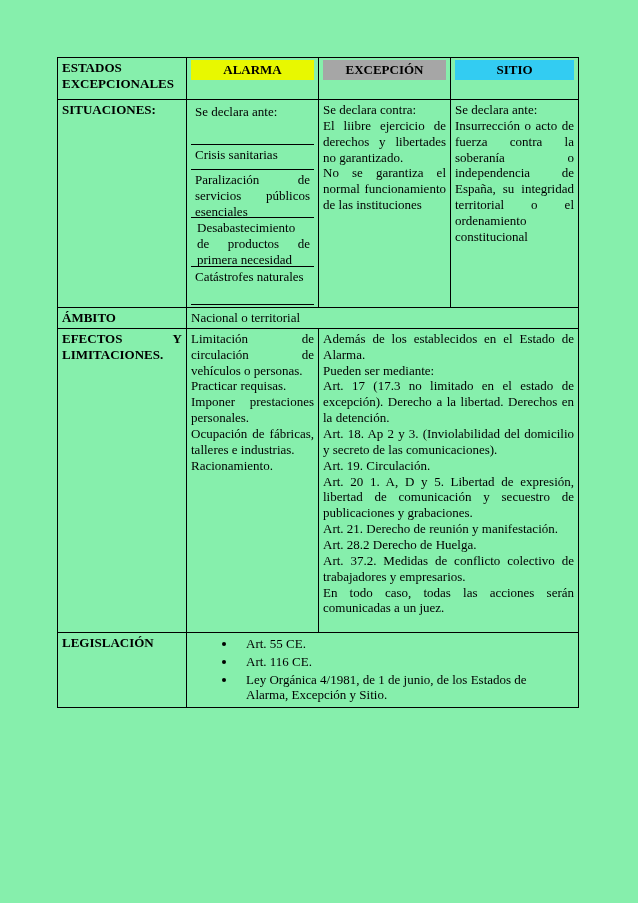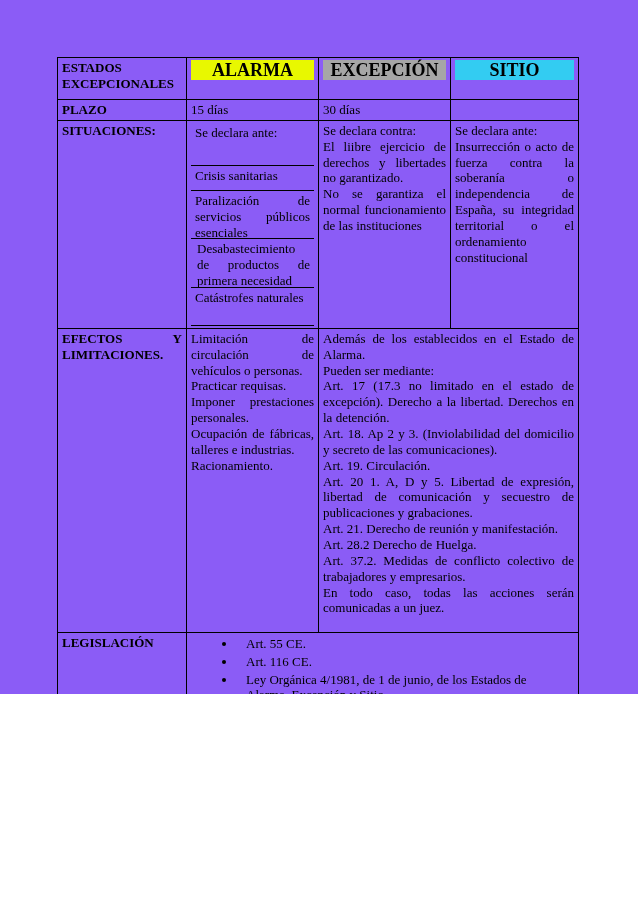--- a/index.html
+++ b/index.html
@@ -5,22 +5,22 @@
   * { box-sizing: border-box; }
   html, body { margin: 0; padding: 0; }
   body {
     width: 638px; height: 903px;
     background: #ffffff;
     font-family: "Liberation Serif", "DejaVu Serif", serif;
     color: #000000;
   }
   .page {
     position: relative;
-    width: 638px; height: 694px;
-    background: #8b5cf6;
+    width: 638px; height: 903px;
+    background: #86efac;
     overflow: hidden;
   }
   table.exceptional {
     position: absolute;
     left: 57px; top: 57px;
     width: 521px;
     border-collapse: collapse;
     table-layout: fixed;
   }
   table.exceptional td {
@@ -37,21 +37,21 @@
     text-align: center;
     font-weight: bold;
     padding: 3px 1px;
   }
   td.hl-cell { padding: 3px 5px; }
   .hl {
     height: 20px;
     line-height: 20px;
     text-align: center;
     font-weight: bold;
-    font-size: 18px;
+    font-size: 13px;
   }
   .hl-alarma   { background: #E8F800; }
   .hl-excepcion{ background: #A6A6A6; }
   .hl-sitio    { background: #33CCF2; }
 
   tr.r-head { height: 42px; }
   tr.r-decl { height: 63px; }
   tr.r-cont { height: 33px; }
   tr.r-plazo{ height: 20px; }
   tr.r-sit  { height: 205px; }
@@ -106,26 +106,20 @@
       <td class="hl-cell">
         <div class="hl hl-excepcion">EXCEPCIÓN</div>
       </td>
       <td class="hl-cell">
         <div class="hl hl-sitio">SITIO</div>
       </td>
     </tr>
 
 
 
-    <tr class="r-plazo">
-      <td class="label">PLAZO</td>
-      <td>15 días</td>
-      <td>30 días</td>
-      <td></td>
-    </tr>
 
     <tr class="r-sit">
       <td class="label">SITUACIONES:</td>
       <td class="subcell-host">
         <div class="subcell sc-0">Se declara ante:</div>
         <div class="subcell sc-1">Crisis sanitarias</div>
         <div class="subcell sc-2">Paralización de servicios públicos esenciales</div>
         <div class="subcell sc-3">Desabastecimiento de productos de primera necesidad</div>
         <div class="subcell sc-4">Catástrofes naturales</div>
       </td>
@@ -133,20 +127,24 @@
         <div class="para">Se declara contra:</div>
         <div class="para">El liibre ejercicio de derechos y libertades no garantizado.</div>
         <div class="para">No se garantiza el normal funcionamiento de las instituciones</div>
       </td>
       <td>
         <div class="para">Se declara ante:</div>
         <div class="para">Insurrección o acto de fuerza contra la soberanía o independencia de España, su integridad territorial o el ordenamiento constitucional</div>
       </td>
     </tr>
 
+    <tr class="r-amb">
+      <td class="label">ÁMBITO</td>
+      <td colspan="3" class="center-cell">Nacional o territorial</td>
+    </tr>
 
     <tr class="r-efec">
       <td class="label">EFECTOS Y LIMITACIONES.</td>
       <td>
         <div class="para">Limitación de circulación de vehículos o personas.</div>
         <div class="para">Practicar requisas.</div>
         <div class="para">Imponer prestaciones personales.</div>
         <div class="para">Ocupación de fábricas, talleres e industrias.</div>
         <div class="para">Racionamiento.</div>
       </td>

